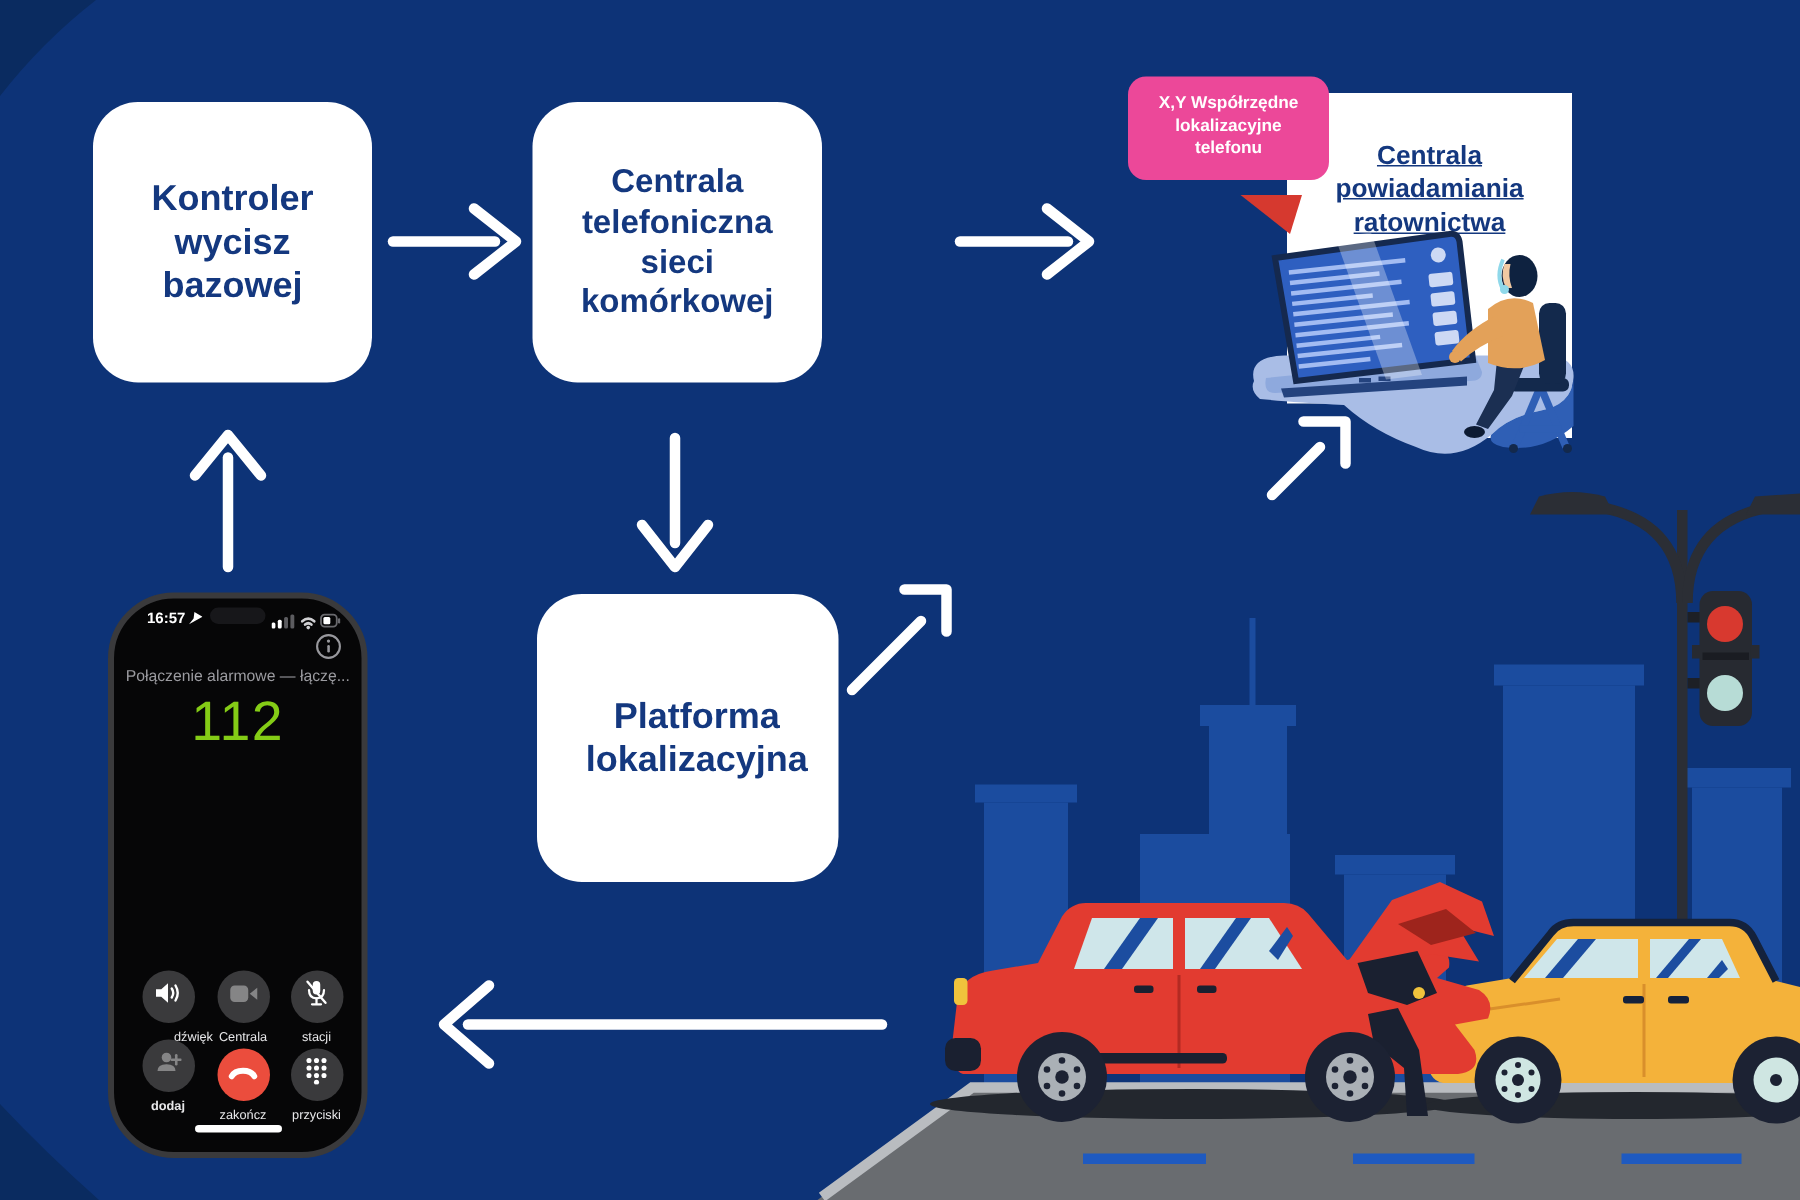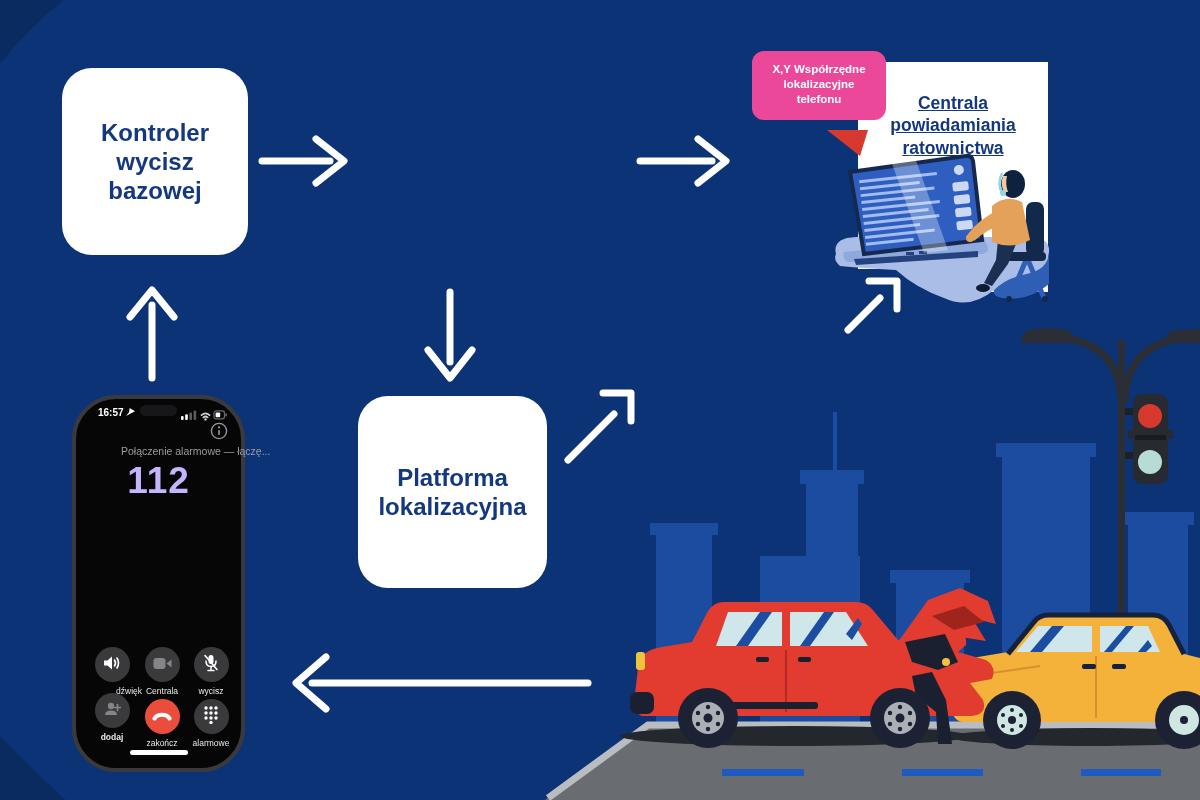--- a/index.html
+++ b/index.html
@@ -8,21 +8,21 @@
   #scene{position:absolute;inset:0;z-index:0;}
 
   .node{position:absolute;background:#fff;display:flex;align-items:center;justify-content:center;
         text-align:center;color:#14387f;font-weight:800;z-index:2;}
   .node .lbl{display:block;}
   #node-kontroler{left:62px;top:68px;width:186px;height:187px;border-radius:30px;font-size:24px;line-height:1.22;}
   #node-kontroler .lbl{width:150px;}
   #node-centrala-tel{left:355px;top:68px;width:193px;height:187px;border-radius:30px;font-size:22px;line-height:1.22;}
   #node-centrala-tel .lbl{width:165px;}
   #node-pli{left:593px;top:280px;width:187px;height:88px;border-radius:24px;font-size:27px;letter-spacing:.5px;}
-  #node-platforma{left:358px;top:396px;width:189px;height:192px;border-radius:30px;font-size:24px;line-height:1.22;}
+  #node-platforma{left:358px;top:396px;width:189px;height:192px;border-radius:30px;font-size:24px;line-height:1.22;padding-left:12px;}
   #node-platforma .lbl{width:175px;}
 
   #panel-cpr{left:858px;top:62px;width:190px;height:230px;border-radius:0;align-items:flex-start;
              font-size:17.5px;line-height:1.28;
              clip-path:polygon(0 0,100% 0,100% 100%,58% 100%,30% 90%,0 90%);}
   #panel-cpr .lbl{width:170px;margin-top:30px;text-decoration:underline;}
 
   #workstation{position:absolute;left:820px;top:140px;z-index:3;}
 
   .bubble{position:absolute;left:752px;top:51px;width:134px;z-index:4;background:#ec4899;border-radius:12px;
@@ -31,22 +31,22 @@
   #bubble-tail{position:absolute;left:820px;top:128px;z-index:4;}
 
   
   #phone{position:absolute;left:72px;top:395px;width:173px;height:377px;z-index:2;background:#060607;
          border:4px solid #3a3a3c;border-radius:44px;box-sizing:border-box;color:#fff;}
   #island{position:absolute;left:64px;top:6px;width:37px;height:11px;border-radius:6px;background:#17171a;}
   #statusbar{position:absolute;left:0;top:8px;width:100%;height:12px;}
   #ptime{position:absolute;left:22px;top:0;font-size:10px;font-weight:700;display:flex;gap:2px;align-items:center;}
   #sticons{position:absolute;right:14px;top:0;}
   #info-btn{position:absolute;right:13px;top:23px;width:18px;height:18px;}
-  #pstatus{position:absolute;left:0;top:46px;width:100%;color:#9b9ba0;font-size:10.5px;margin-left:45px;}
-  #pnumber{position:absolute;left:0;top:61px;width:100%;text-align:center;color:#c4b5fd;font-size:37px;font-weight:700;letter-spacing:1px;}
+  #pstatus{position:absolute;left:0;top:46px;width:100%;text-align:center;color:#9b9ba0;font-size:10.5px;}
+  #pnumber{position:absolute;left:0;top:61px;width:100%;text-align:center;color:#84cc16;font-size:37px;font-weight:400;letter-spacing:1px;}
   .pcell{position:absolute;width:60px;text-align:center;}
   .pcirc{width:35px;height:35px;border-radius:50%;background:#3a3a3c;margin:0 auto;display:flex;align-items:center;justify-content:center;}
   .pcirc.dim svg{opacity:.38;}
   .pcirc.red{background:#eb4d3d;}
   .plab{margin-top:4px;font-size:8.5px;color:#e8e8ea;}
   #homebar{position:absolute;left:50%;transform:translateX(-50%);bottom:13px;width:58px;height:5px;border-radius:3px;background:#fff;}
 </style>
 </head>
 <body>
 
@@ -203,20 +203,23 @@
         </g>
       <g>
           <path d="M588,683 H312"></path>
           <path d="M326,657 L296,683 L326,709"></path>
         </g>
     </g>
   </svg>
 
   <div class="node" id="node-kontroler">
     <span class="lbl">Kontroler wycisz bazowej</span>
+  </div>
+  <div class="node" id="node-centrala-tel">
+    <span class="lbl">Centrala telefoniczna sieci komórkowej</span>
   </div>
   <div class="node" id="node-platforma">
     <span class="lbl">Platforma lokalizacyjna</span>
   </div>
   <div class="node" id="panel-cpr">
     <span class="lbl">Centrala powiadamiania ratownictwa</span>
   </div>
 
   <svg id="workstation" width="240" height="180" viewBox="0 0 240 180">
     <path d="M16,114 Q12,98 36,97 L214,97 Q230,99 229,112 Q228,130 206,134 Q186,138 174,150 Q150,170 124,158 Q96,148 76,130 Q40,128 20,126 Q13,120 16,114 Z" fill="#a9bde6"></path>
@@ -343,21 +346,21 @@
       <div class="pcirc">
           <span>
         <svg width="16" height="18" viewBox="0 0 16 18">
           <rect x="5.5" y="1" width="5" height="9" rx="2.5" fill="#ffffff"></rect>
           <path d="M3,7 Q3,12.5 8,12.5 Q13,12.5 13,7" stroke="#ffffff" stroke-width="1.5" fill="none" stroke-linecap="round"></path>
           <line x1="8" y1="12.5" x2="8" y2="16" stroke="#ffffff" stroke-width="1.5" stroke-linecap="round"></line>
           <line x1="5" y1="16.5" x2="11" y2="16.5" stroke="#ffffff" stroke-width="1.5" stroke-linecap="round"></line>
           <line x1="2" y1="1.5" x2="14" y2="15.5" stroke="#ffffff" stroke-width="1.6" stroke-linecap="round"></line>
         </svg></span>
         </div>
-      <div class="plab">wycisz</div>
+      <div class="plab">stacji</div>
     </div>
 
     <div class="pcell" style="left:6px;top:294px;font-weight:bold;">
       <div class="pcirc dim">
           <span>
         <svg width="18" height="16" viewBox="0 0 18 16">
           <circle cx="8" cy="5" r="3.2" fill="#ffffff"></circle>
           <path d="M2,14 Q2,9.5 8,9.5 Q14,9.5 14,14 Z" fill="#ffffff"></path>
           <line x1="14.5" y1="3.5" x2="14.5" y2="9.5" stroke="#ffffff" stroke-width="1.7" stroke-linecap="round"></line>
           <line x1="11.5" y1="6.5" x2="17.5" y2="6.5" stroke="#ffffff" stroke-width="1.7" stroke-linecap="round"></line>
@@ -385,19 +388,19 @@
             <circle cx="2" cy="7" r="1.7"></circle>
                 <circle cx="7" cy="7" r="1.7"></circle>
                 <circle cx="12" cy="7" r="1.7"></circle>
             <circle cx="2" cy="12" r="1.7"></circle>
                 <circle cx="7" cy="12" r="1.7"></circle>
                 <circle cx="12" cy="12" r="1.7"></circle>
             <circle cx="7" cy="16.5" r="1.7"></circle>
           </g>
         </svg></span>
         </div>
-      <div class="plab">alarmowe</div>
+      <div class="plab">przyciski</div>
     </div>
 
     <div id="homebar"></div>
   </div>
 
 </div>
 
 </body></html>

